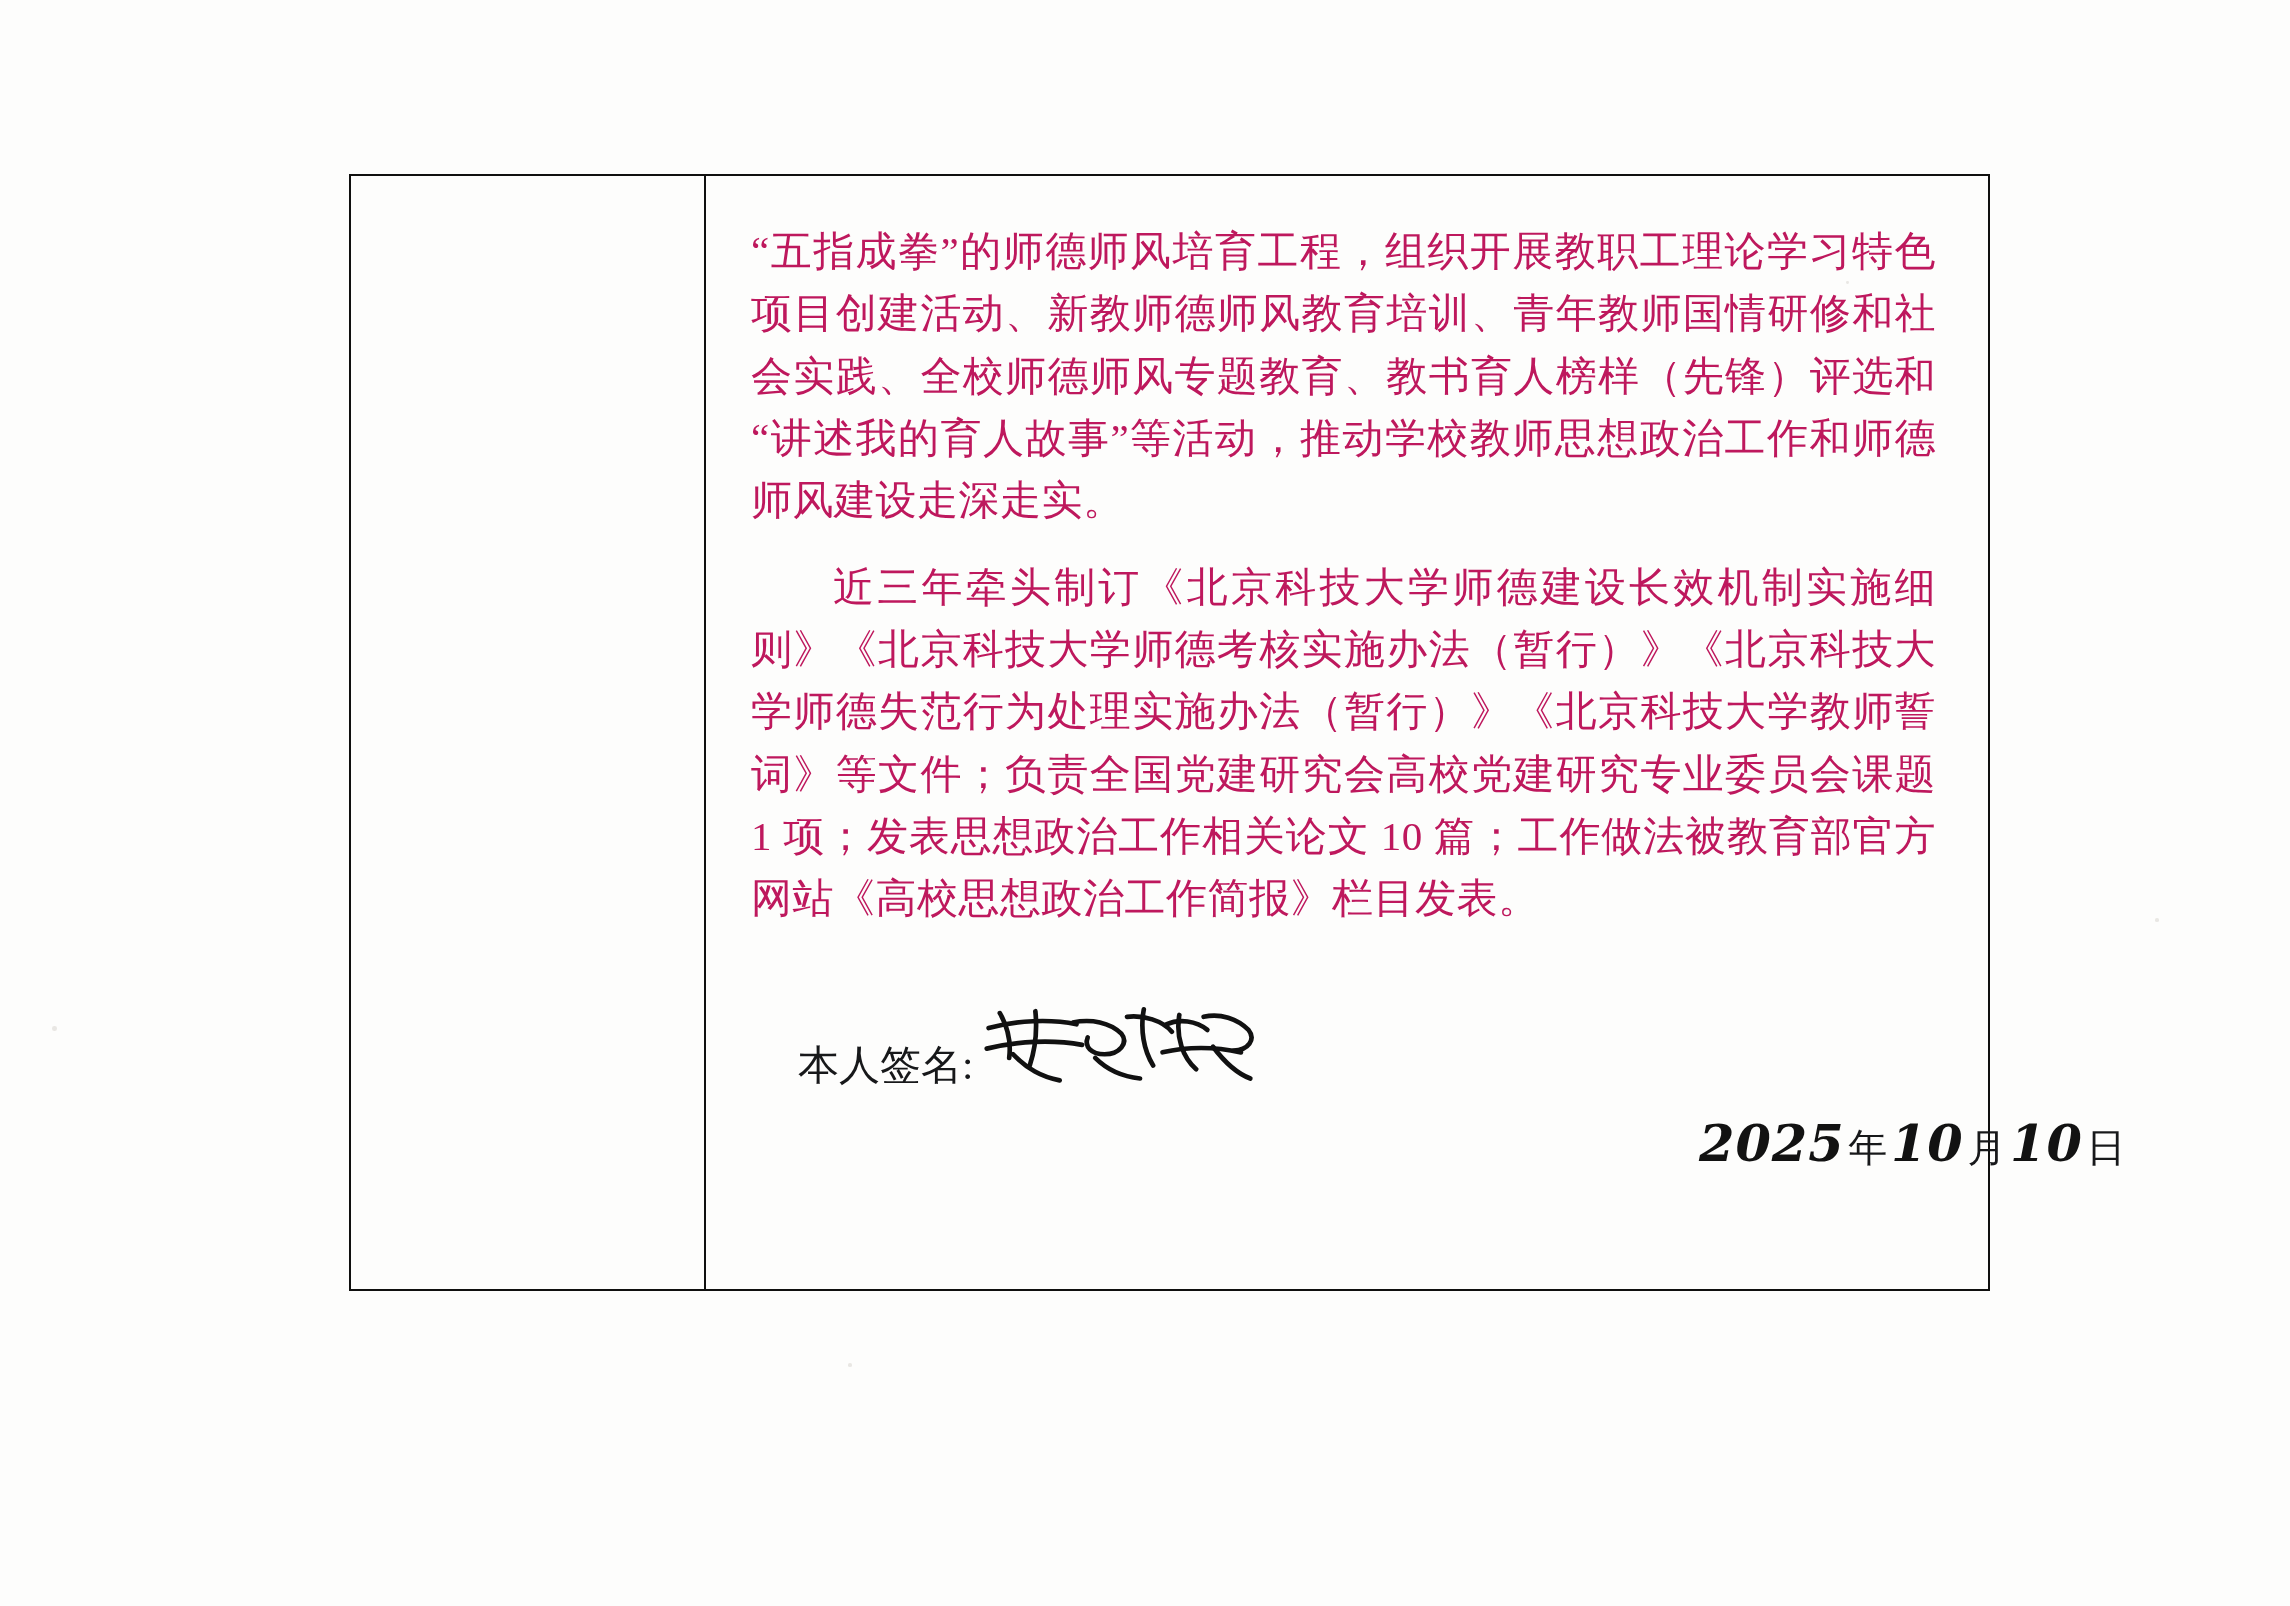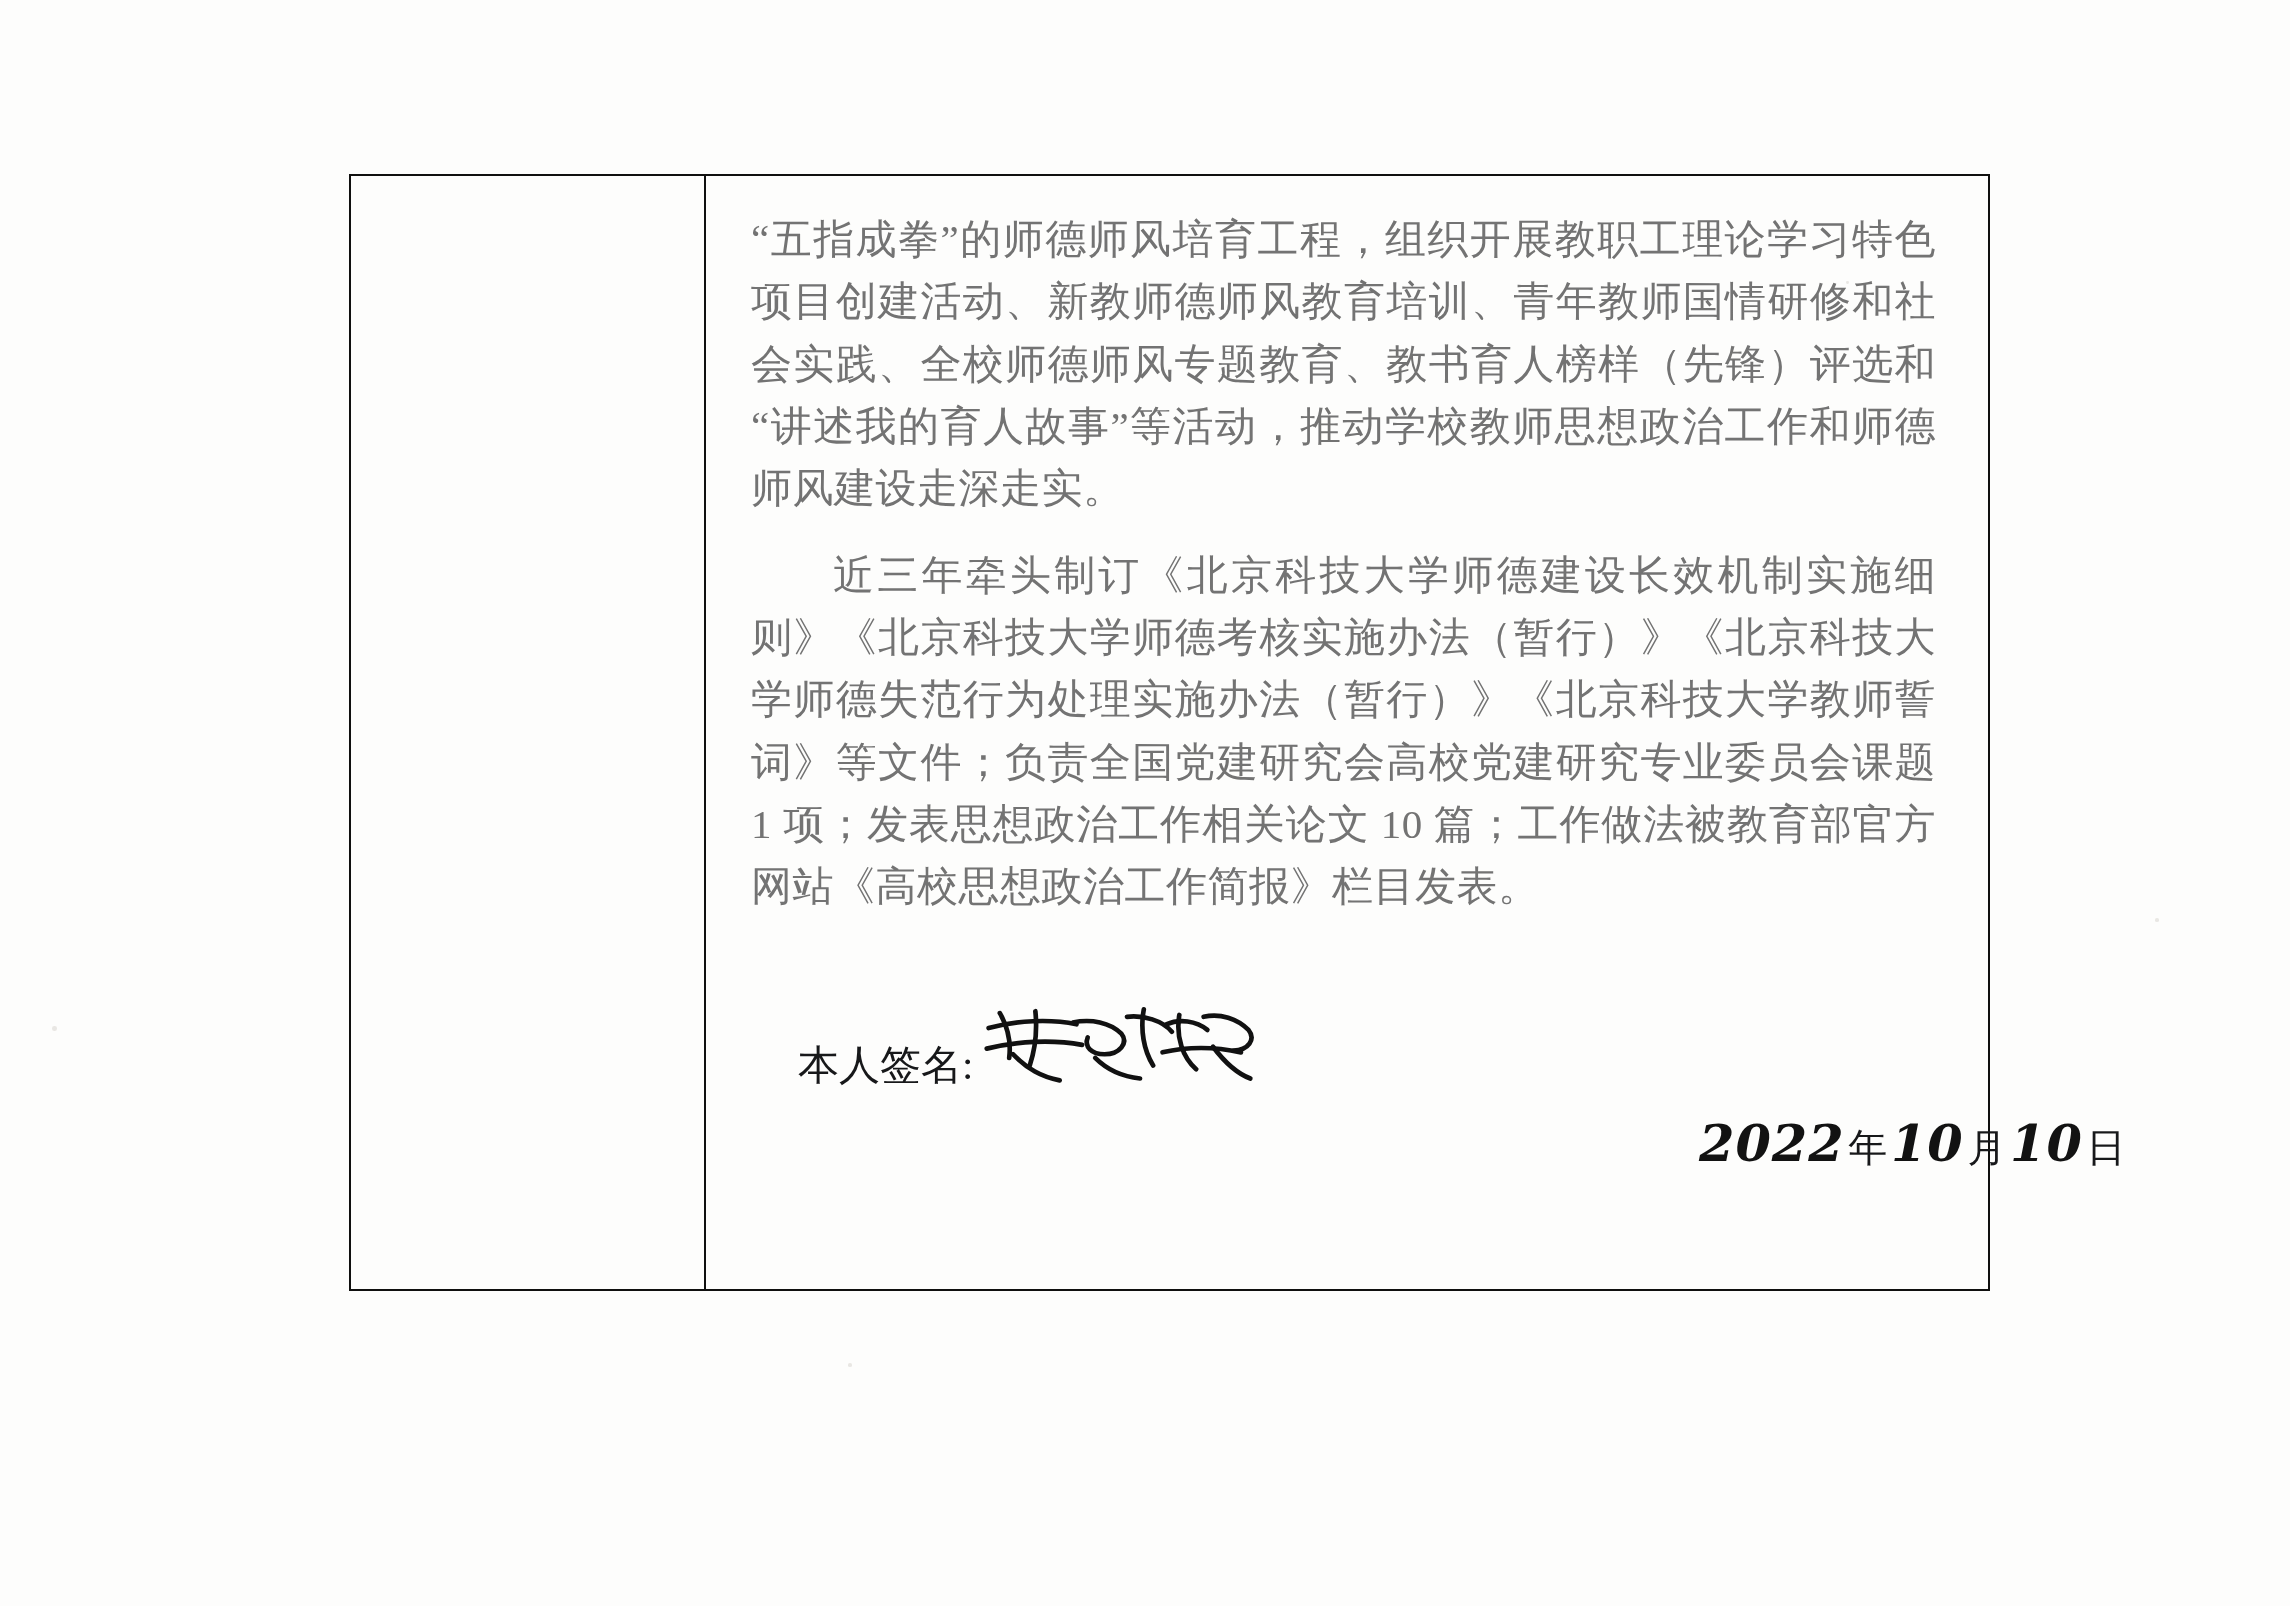--- a/index.html
+++ b/index.html
@@ -55,22 +55,22 @@
     position: relative;
     padding: 32px 52px 0 45px;
   }
 
   .para {
     font-size: 41px;
     line-height: 1.52;
     letter-spacing: 0.5px;
     text-align: justify;
     text-justify: inter-ideograph;
-    margin: 0 0 24px 0;
-    color: #737373;
+    margin: 12px 0 24px 0;
+    color: #be185d;
   }
   .para.indent {
     text-indent: 82px;
   }
 
   
   .sign-row {
     position: absolute;
     left: 45px;
     top: 824px;
@@ -154,21 +154,21 @@
             <path d="M214 16 C210 40, 218 62, 232 74"></path>
             <path d="M240 18 C258 14, 276 20, 288 32 C296 42, 288 54, 272 54"></path>
             <path d="M250 50 C262 66, 274 78, 290 84"></path>
             <path d="M196 56 C222 50, 252 50, 280 56"></path>
           </g>
         </svg>
       </span>
     </div>
 
     <div class="date-row">
-      <span class="hand">2022</span>
+      <span class="hand">2025</span>
       <span class="date-unit">年</span>
       <span class="hand">10</span>
       <span class="date-unit">月</span>
       <span class="hand">10</span>
       <span class="date-unit">日</span>
     </div>
 
   </div>
 </div>
 

